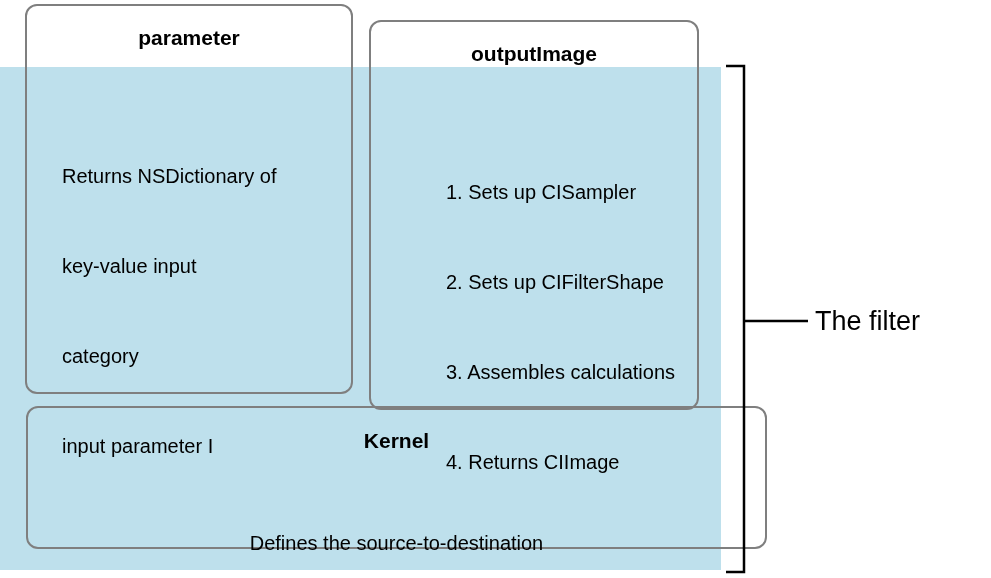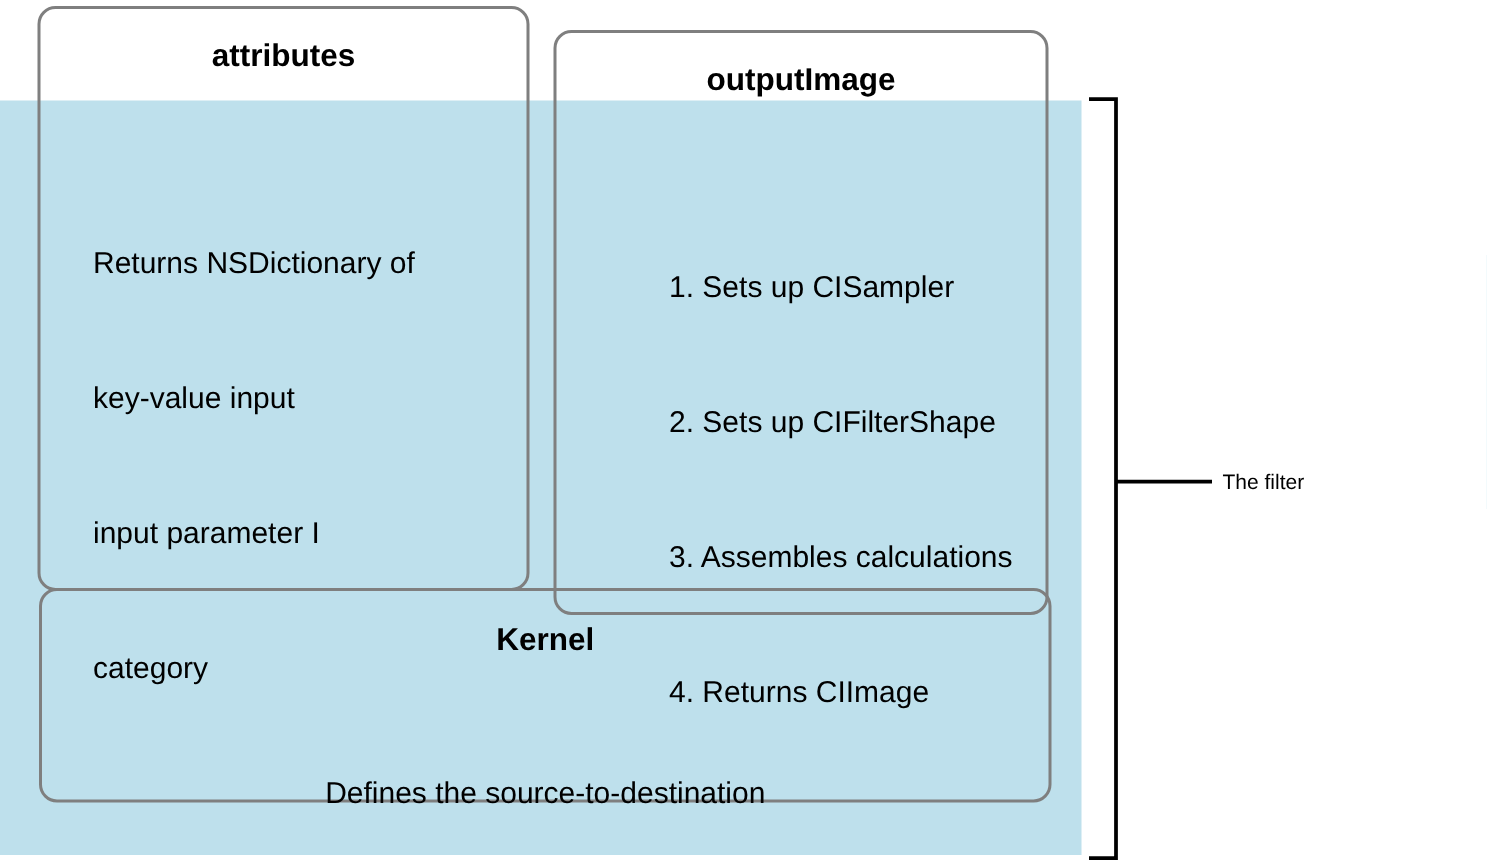--- a/index.html
+++ b/index.html
@@ -26,21 +26,21 @@
   }
   .box {
     position: absolute;
     border: 2px solid #7f7f7f;
     border-radius: 12px;
     background: transparent;
     box-sizing: border-box;
   }
   .box-attributes { left: 25px; top: 4px;   width: 328px; height: 390px; }
   .box-output     { left: 369px; top: 20px;  width: 330px; height: 390px; }
-  .box-kernel     { left: 26px; top: 392px; width: 675px; height: 143px; }
+  .box-kernel     { left: 26px; top: 406px; width: 741px; height: 143px; }
   .box-title {
     position: absolute;
     left: 0;
     width: 100%;
     text-align: center;
     font-weight: bold;
     font-size: 21px;
     line-height: 24px;
   }
   .box-attributes .box-title, .box-output .box-title { top: 20px; }
@@ -64,40 +64,40 @@
     position: absolute;
     left: 0;
     top: 0;
     width: 991px;
     height: 578px;
   }
   .bracket-label {
     position: absolute;
     left: 815px;
     top: 306px;
-    font-size: 14px;
+    font-size: 27px;
     line-height: 30px;
     white-space: nowrap;
     text-align: center;
   }
 </style>
 </head>
 <body>
 
 <div class="canvas">
 
   <div class="blue-band"></div>
 
   <div class="box box-attributes">
-    <div class="box-title">attributes</div>
+    <div class="box-title">parameter</div>
     <div class="box-body">
       <div class="line">Returns NSDictionary of</div>
       <div class="line">key-value input</div>
+      <div class="line">category</div>
       <div class="line">input parameter I</div>
-      <div class="line">category</div>
       
       
       
       
     </div>
   </div>
 
   <div class="box box-output">
     <div class="box-title">outputImage</div>
     <div class="box-body">

